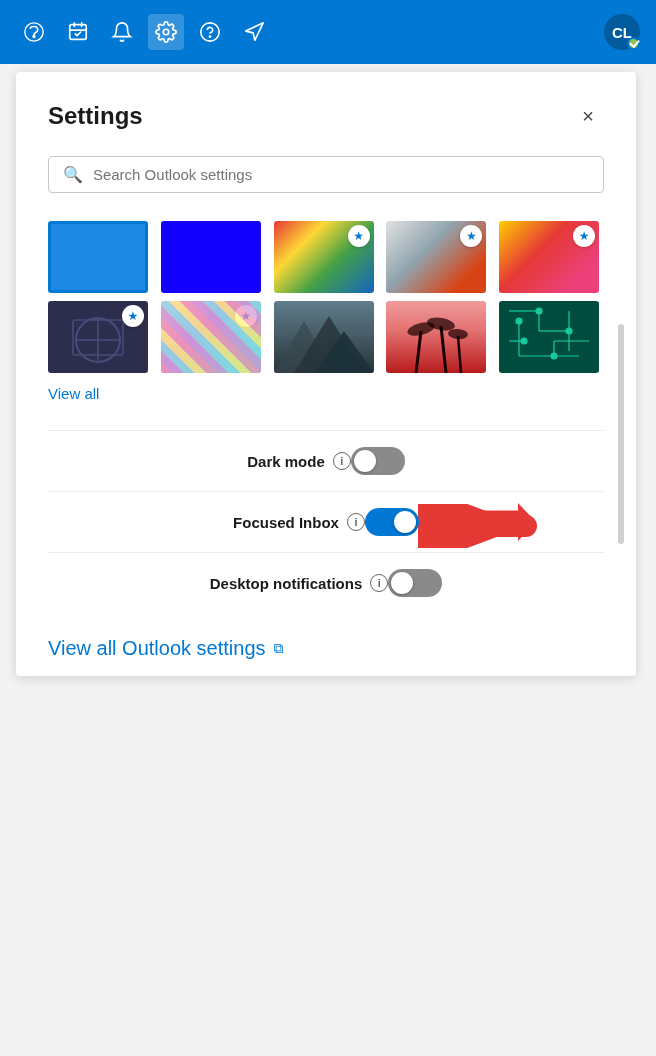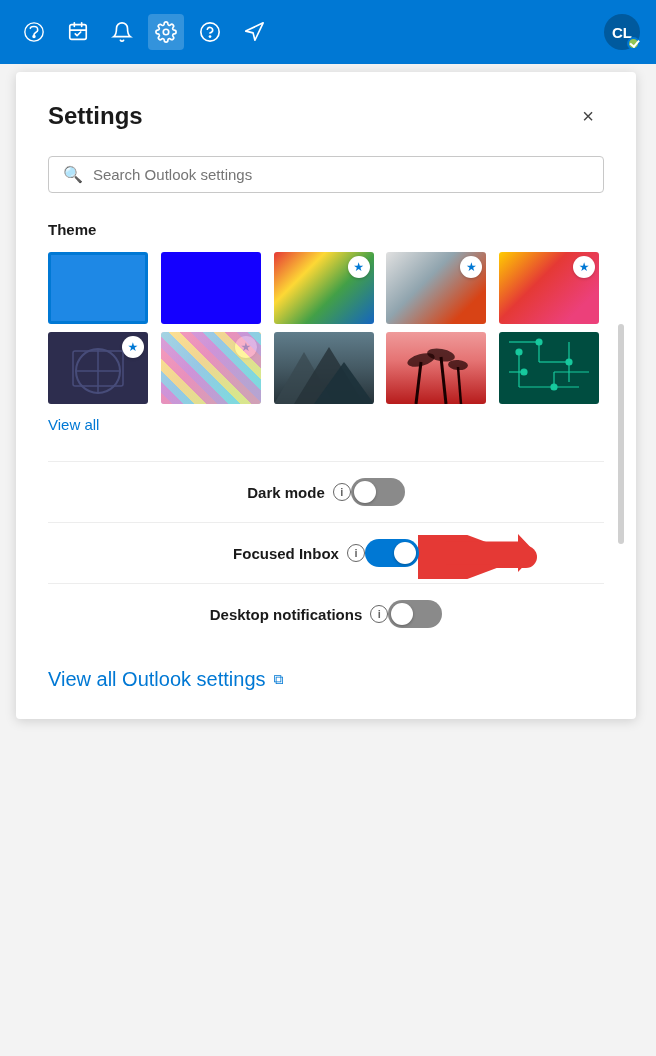--- a/index.html
+++ b/index.html
@@ -85,21 +85,21 @@
 
     
     .settings-panel {
       position: absolute;
       left: 16px;
       top: 8px;
       width: 620px;
       background: white;
       border-radius: 4px;
       box-shadow: 0 2px 12px rgba(0,0,0,0.15);
-      padding: 28px 32px 28px 32px;
+      padding: 28px 32px 16px 32px;
     }
 
     .panel-header {
       display: flex;
       align-items: center;
       justify-content: space-between;
       margin-bottom: 24px;
     }
     .panel-title {
       font-size: 24px;
@@ -362,21 +362,20 @@
       <button class="close-btn">×</button>
     </div>
 
     
     <div class="search-box">
       <span class="search-icon-wrap">🔍</span>
       <input type="text" placeholder="Search Outlook settings" style="">
     </div>
 
     
-    <div class="section-label">Theme</div>
     <div class="theme-grid">
 
       <div class="theme-thumb t0 selected"></div>
 
       <div class="theme-thumb t1"></div>
 
       <div class="theme-thumb t2">
         <div class="star-badge">★</div>
       </div>
 

